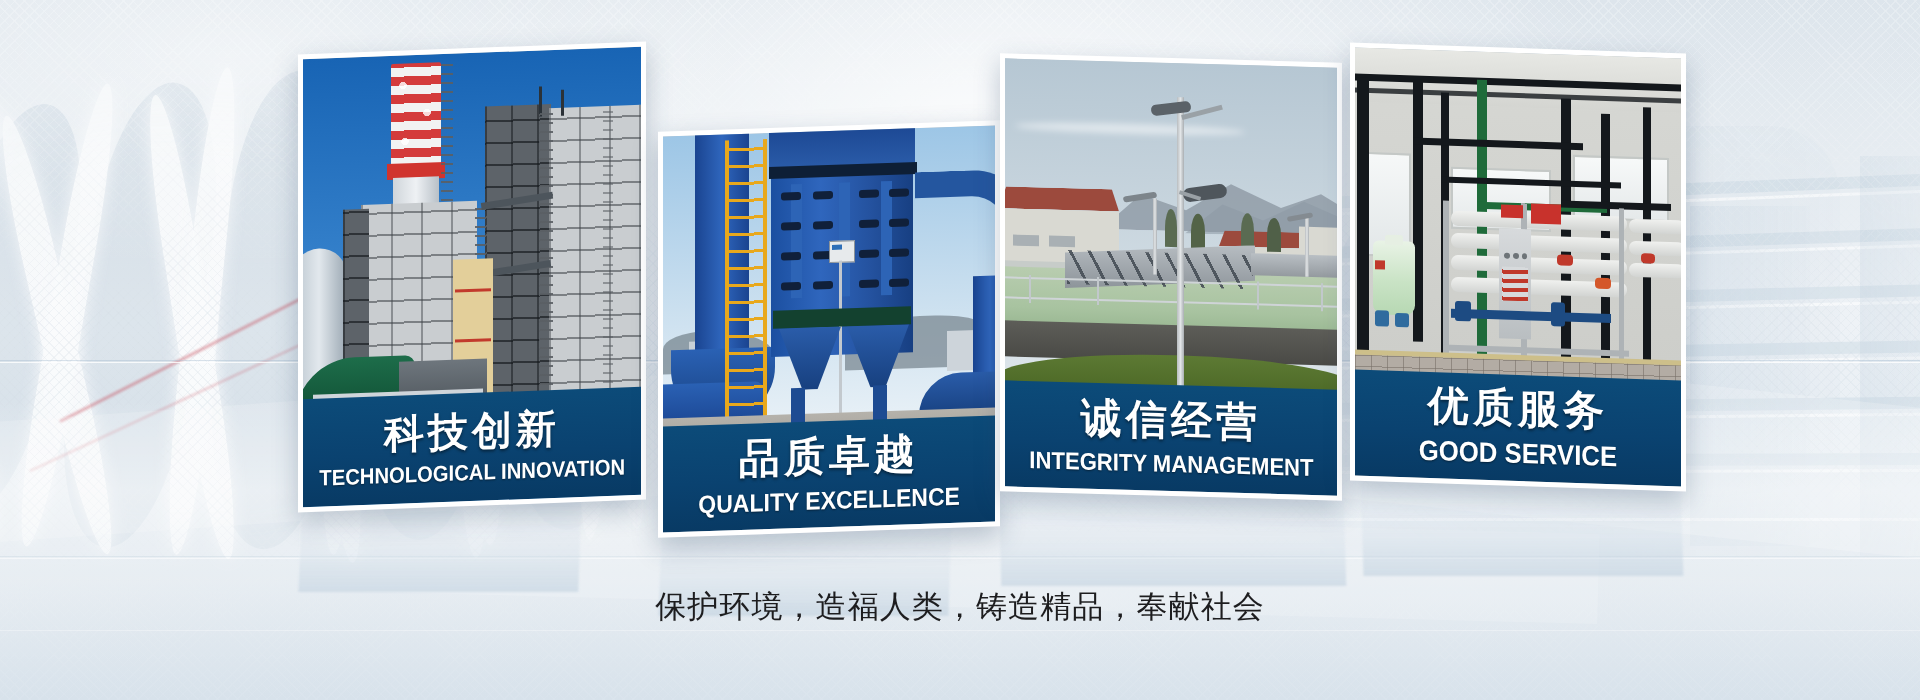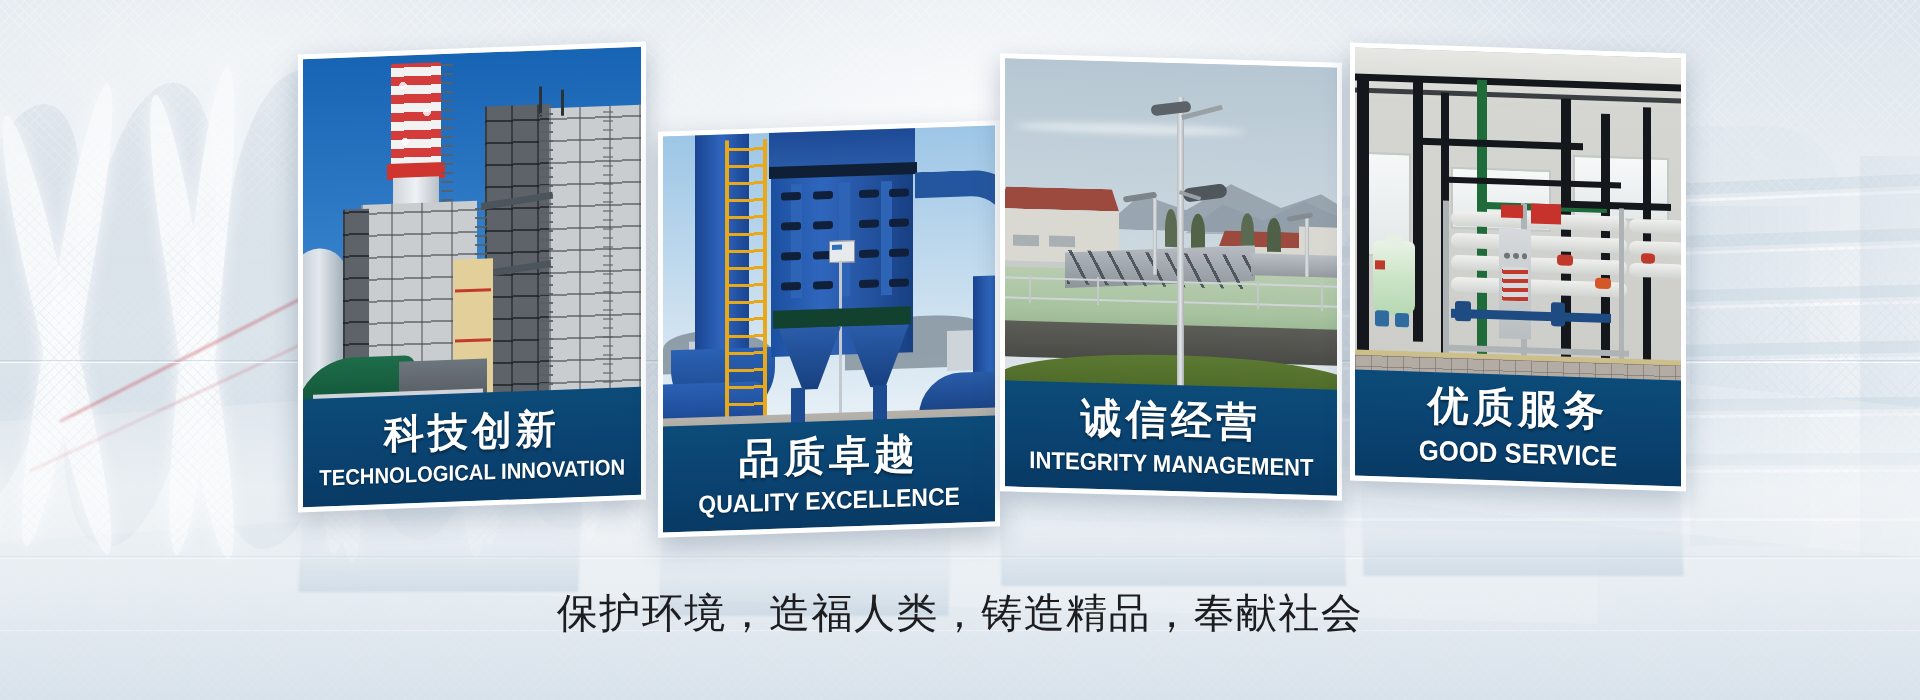--- a/index.html
+++ b/index.html
@@ -165,21 +165,21 @@
     background-image:
       repeating-linear-gradient(0deg, rgba(120,112,104,.6) 0 1px, rgba(0,0,0,0) 1px 11px),
       repeating-linear-gradient(90deg, rgba(120,112,104,.6) 0 1px, rgba(0,0,0,0) 1px 16px);
   }
 
   
   .tagline{
     position:absolute;left:0;right:0;top:586px;
     text-align:center;color:#1d1d1f;
     font-family:"DejaVu Sans","Liberation Sans",sans-serif;
-    font-size:41px;letter-spacing:.035em;white-space:nowrap;
+    font-size:31px;letter-spacing:.035em;white-space:nowrap;
   }
 </style>
 </head>
 <body>
 
 <div id="banner">
 
   <div class="bg-base"></div>
   <div class="bg-sheen"></div>
 

